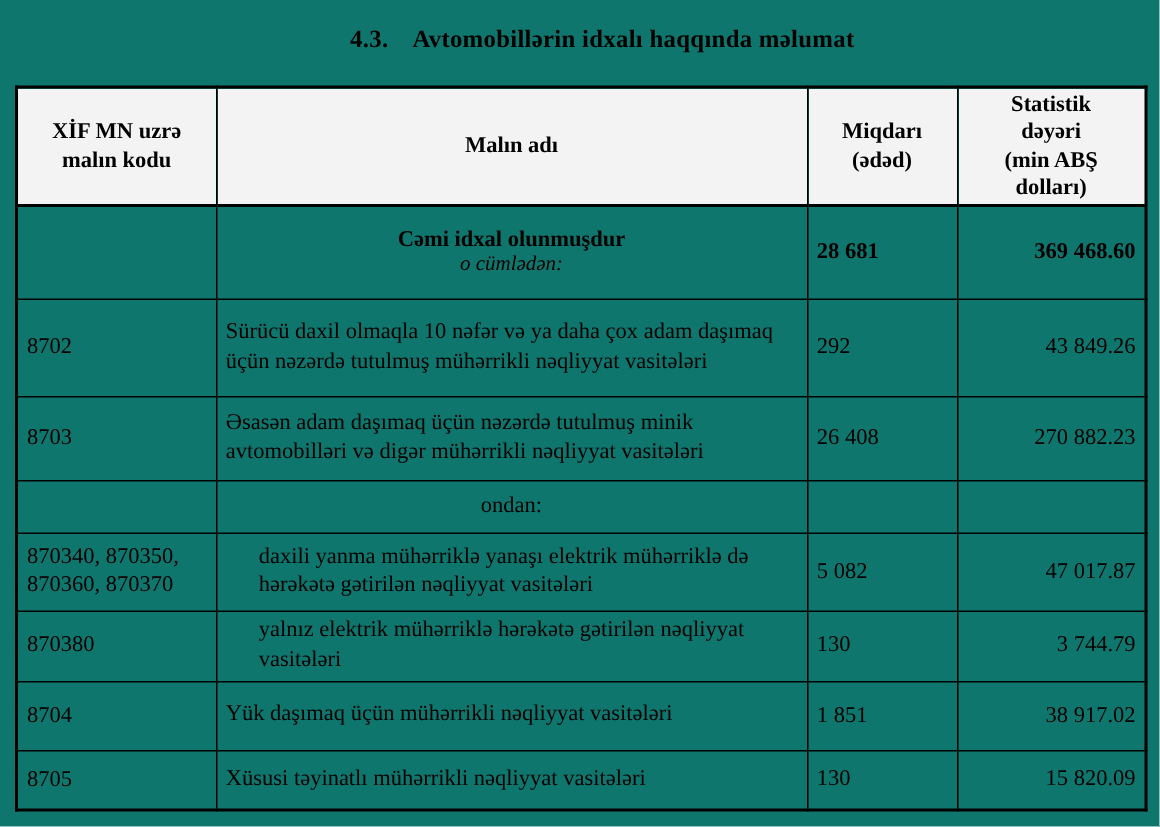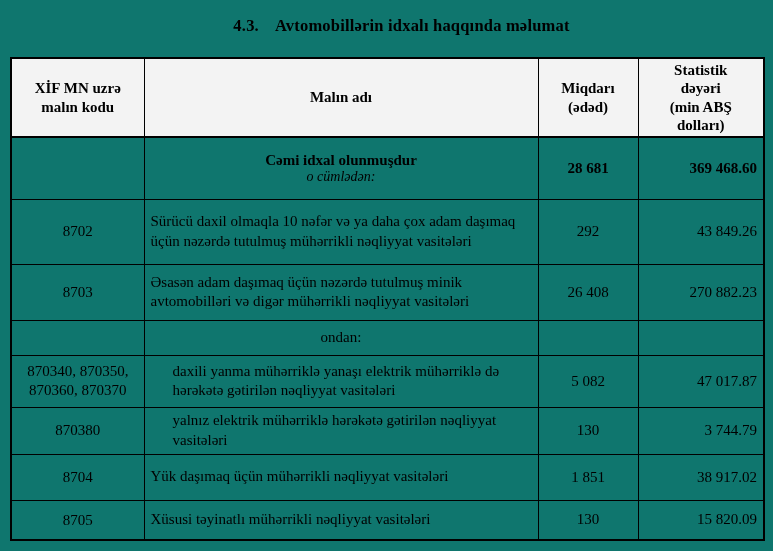--- a/index.html
+++ b/index.html
@@ -57,35 +57,35 @@
   tr.row-summary  { height: 62px; }
   tr.row-8702     { height: 65px; }
   tr.row-8703     { height: 56px; }
   tr.row-group    { height: 35px; }
   tr.row-870340   { height: 52px; }
   tr.row-870380   { height: 47px; }
   tr.row-8704     { height: 46px; padding-left: 14px; }
   tr.row-8705     { height: 40px; padding-left: 12px; }
 
   .cell-code {
-    text-align: center;
+    text-align: left;
     white-space: pre-line;
     line-height: 1.25;
   }
   .cell-name {
     text-align: left;
     padding-left: 7px;
     line-height: 1.3;
     font-family: Liberation Serif, serif;
   }
   .cell-name.indent {
     padding-left: 28px;
   }
   .cell-qty {
-    text-align: center;
+    text-align: left;
     padding-right: 12px;
   }
   .cell-val {
     text-align: right;
     padding-right: 15px;
   }
   .row-summary .cell-qty,
   .row-summary .cell-val {
     font-weight: bold;
   }

